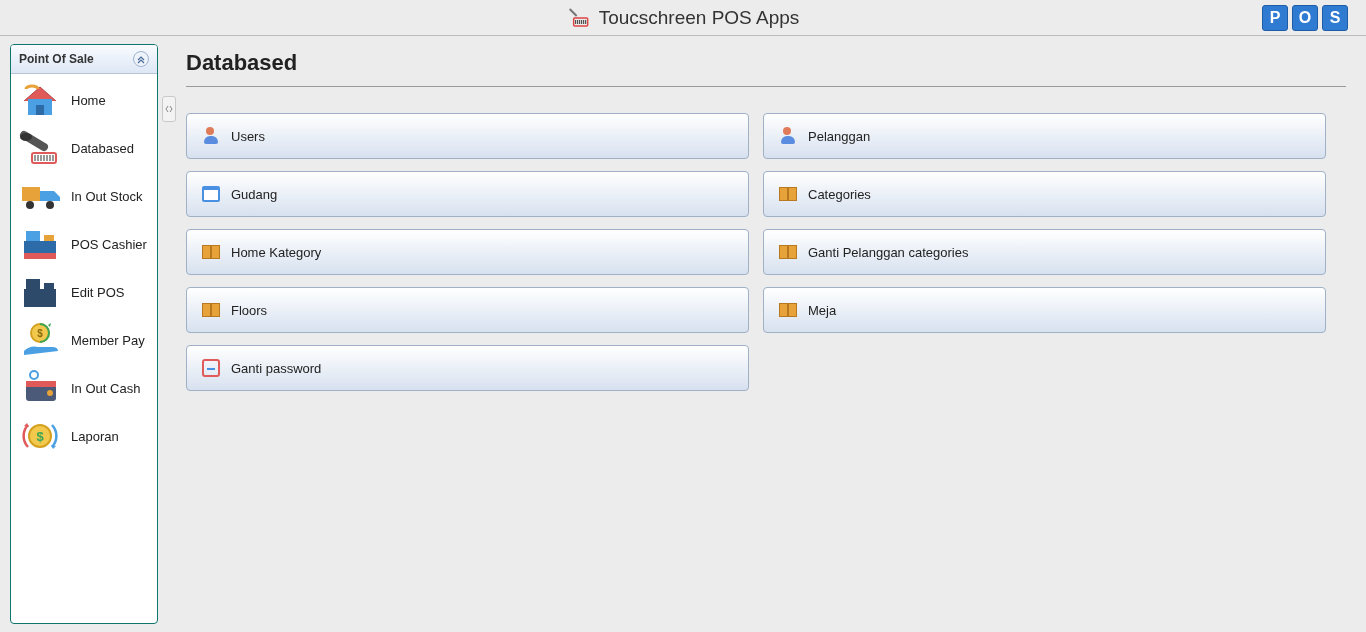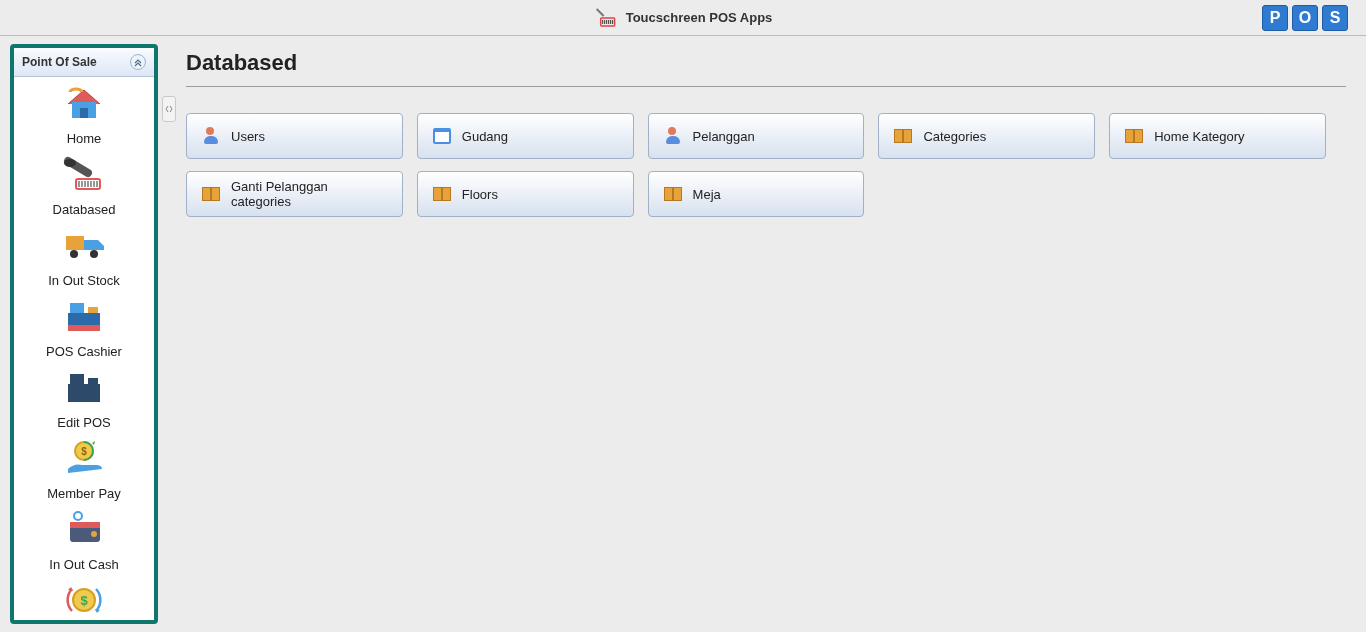--- a/index.html
+++ b/index.html
@@ -28,21 +28,21 @@
     transform: translateX(-50%);
     display: flex;
     align-items: center;
     gap: 8px;
   }
   .topbar-center .scan-ico {
     display: inline-block;
     width: 24px; height: 24px;
     position: relative;
   }
-  .topbar-title { font-weight: bold; font-size: 13px; color: #333; }
+  .topbar-title { font-weight: normal; font-size: 19px; color: #333; }
   .topbar-right {
     margin-left: auto;
     margin-right: 18px;
     display: flex;
     gap: 4px;
   }
   .pos-badge {
     width: 26px; height: 26px;
     background: #2f7bd1;
     color: #fff;
@@ -58,21 +58,21 @@
   
   .layout { display: flex; height: calc(100% - 36px); }
 
   .sidebar-wrap {
     width: 162px;
     padding: 8px 4px 8px 10px;
     flex: none;
   }
   .sidebar {
     background: #fff;
-    border: 4px solid #0f766e;
+    border: 1px solid #0f766e;
     border-radius: 4px;
     height: 100%;
     overflow: hidden;
   }
   .sidebar-header {
     background: linear-gradient(#f9fbff, #dde7f5);
     border-bottom: 1px solid #b8c4d6;
     padding: 6px 8px;
     font-weight: bold;
     font-size: 12px;
@@ -91,21 +91,20 @@
     cursor: pointer;
   }
   .side-items { padding: 2px 0; }
   .side-item {
     display: flex;
     align-items: center;
     gap: 8px;
     padding: 4px 6px;
     cursor: pointer;
     min-height: 48px;
-    flex-direction: column;
   }
   .side-icon {
     width: 46px; height: 40px;
     flex: none;
     display: flex; align-items: center; justify-content: center;
     font-size: 24px;
   }
   .side-label { font-size: 13px; color: #222; }
 
   
@@ -133,21 +132,21 @@
     font-size: 22px;
     font-weight: bold;
     color: #222;
     padding-bottom: 10px;
     border-bottom: 1px solid #9a9a9a;
     margin-bottom: 26px;
   }
 
   .tile-grid {
     display: grid;
-    grid-template-columns: repeat(5, 1fr);
+    grid-template-columns: repeat(2, 1fr);
     gap: 12px 14px;
     max-width: 1140px;
   }
   .tile {
     height: 46px;
     border: 1px solid #9fb0c7;
     border-radius: 4px;
     background: linear-gradient(#ffffff, #d7e1ef);
     display: flex;
     align-items: center;
@@ -351,32 +350,32 @@
     <div class="page-title">Databased</div>
     <div class="tile-grid" id="tile-grid">
         <div class="tile">
           <span class="tile-icon">
             <span class="user-ico"></span>
           </span>
           <span>Users</span>
         </div>
         <div class="tile">
           <span class="tile-icon">
+            <span class="user-ico"></span>
+          </span>
+          <span>Pelanggan</span>
+        </div>
+        <div class="tile">
+          <span class="tile-icon">
             <span class="calendar-ico"></span>
           </span>
           <span>Gudang</span>
         </div>
         <div class="tile">
           <span class="tile-icon">
-            <span class="user-ico"></span>
-          </span>
-          <span>Pelanggan</span>
-        </div>
-        <div class="tile">
-          <span class="tile-icon">
             <span class="pkg"></span>
           </span>
           <span>Categories</span>
         </div>
         <div class="tile">
           <span class="tile-icon">
             <span class="pkg"></span>
           </span>
           <span>Home Kategory</span>
         </div>
@@ -390,16 +389,22 @@
           <span class="tile-icon">
             <span class="pkg"></span>
           </span>
           <span>Floors</span>
         </div>
         <div class="tile">
           <span class="tile-icon">
             <span class="pkg"></span>
           </span>
           <span>Meja</span>
+        </div>
+        <div class="tile">
+          <span class="tile-icon">
+            <span class="scan-mini"></span>
+          </span>
+          <span>Ganti password</span>
         </div>
       </div>
   </div>
 </div>
 
 </body></html>

